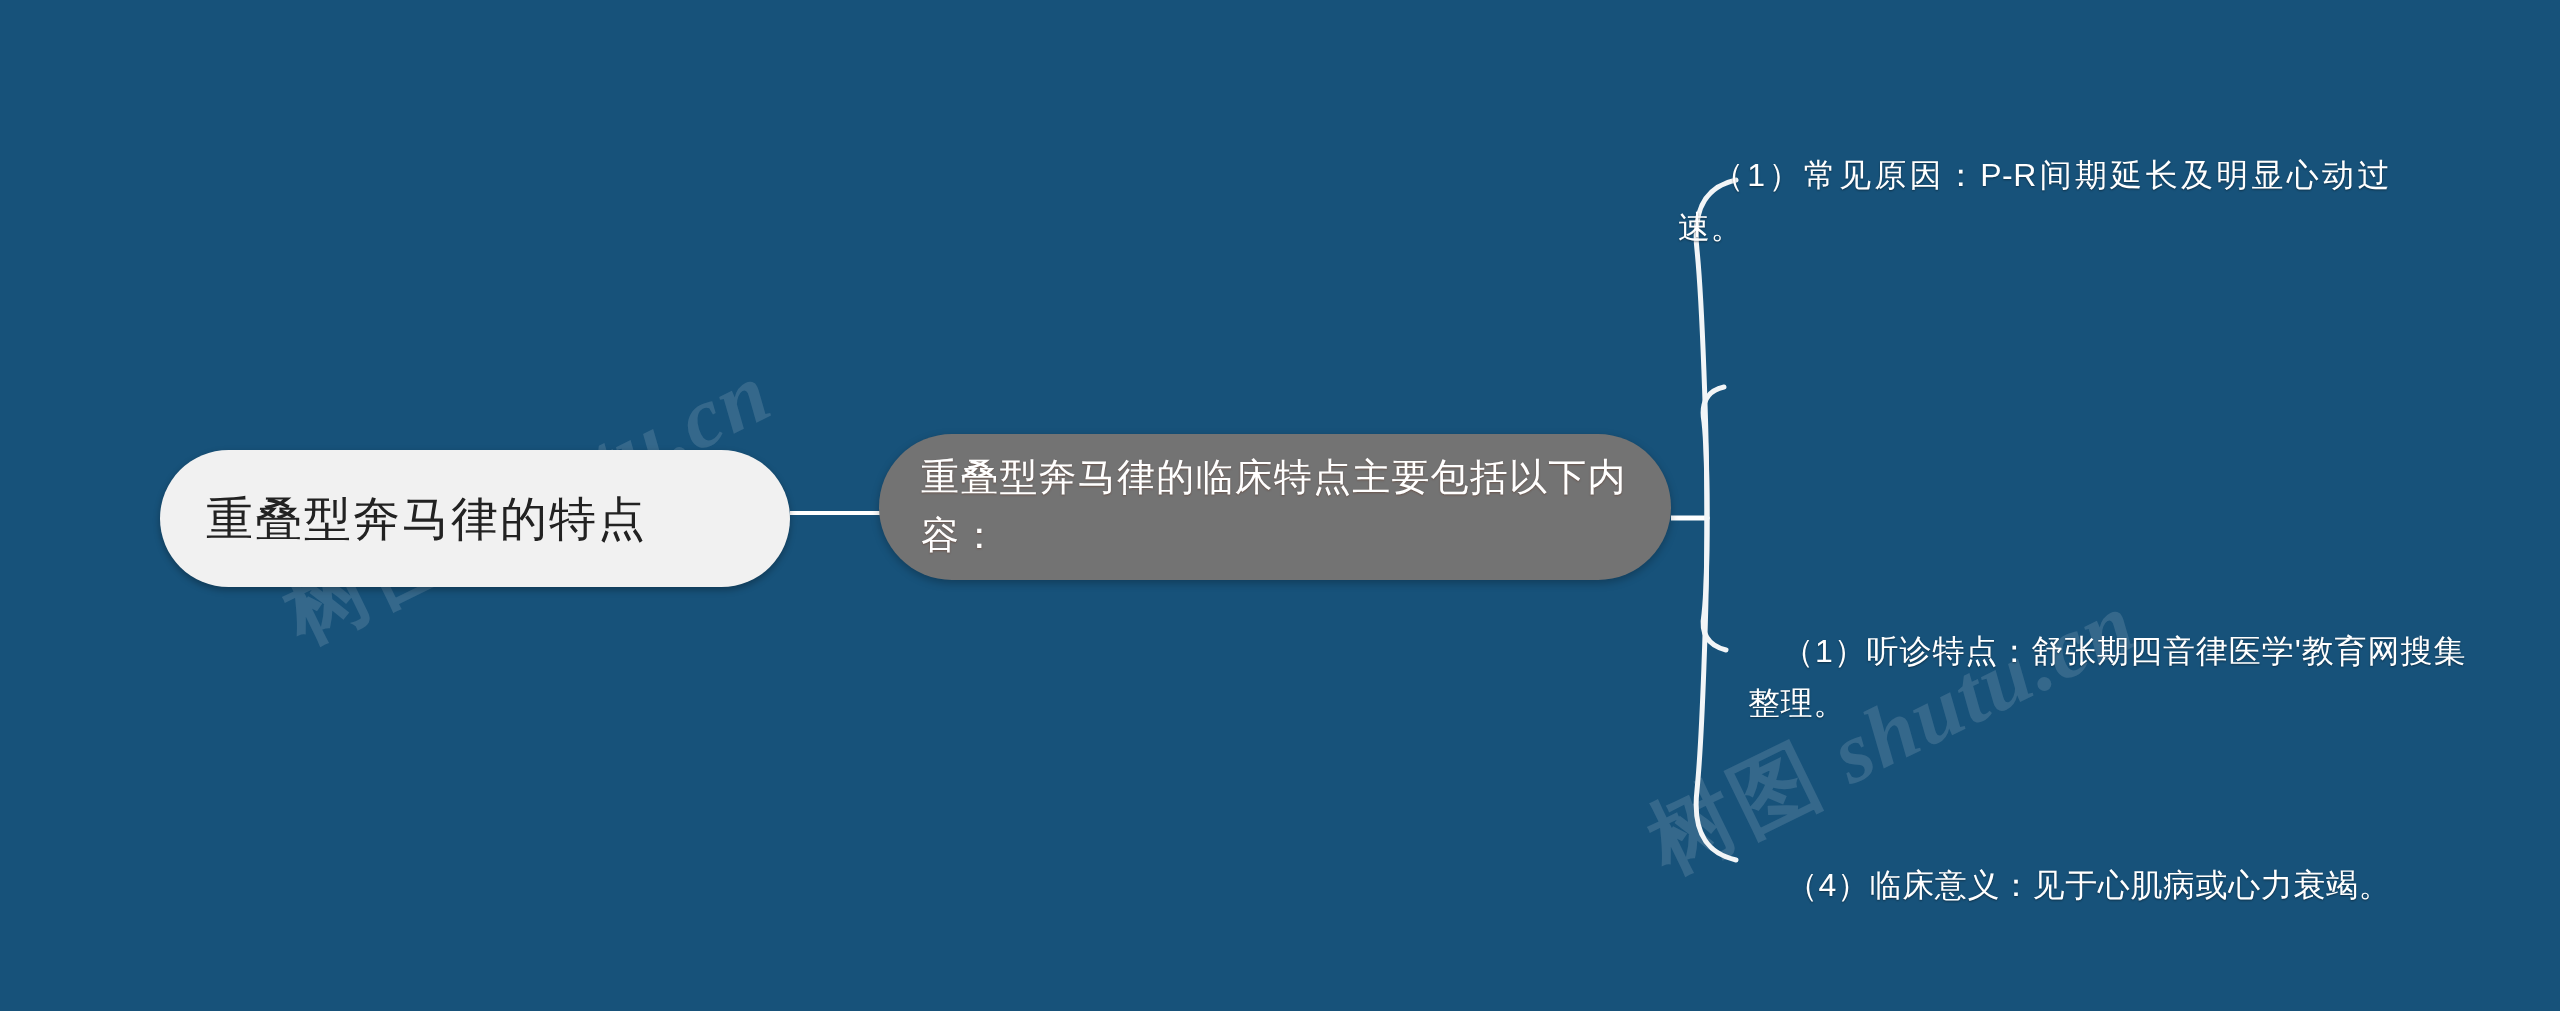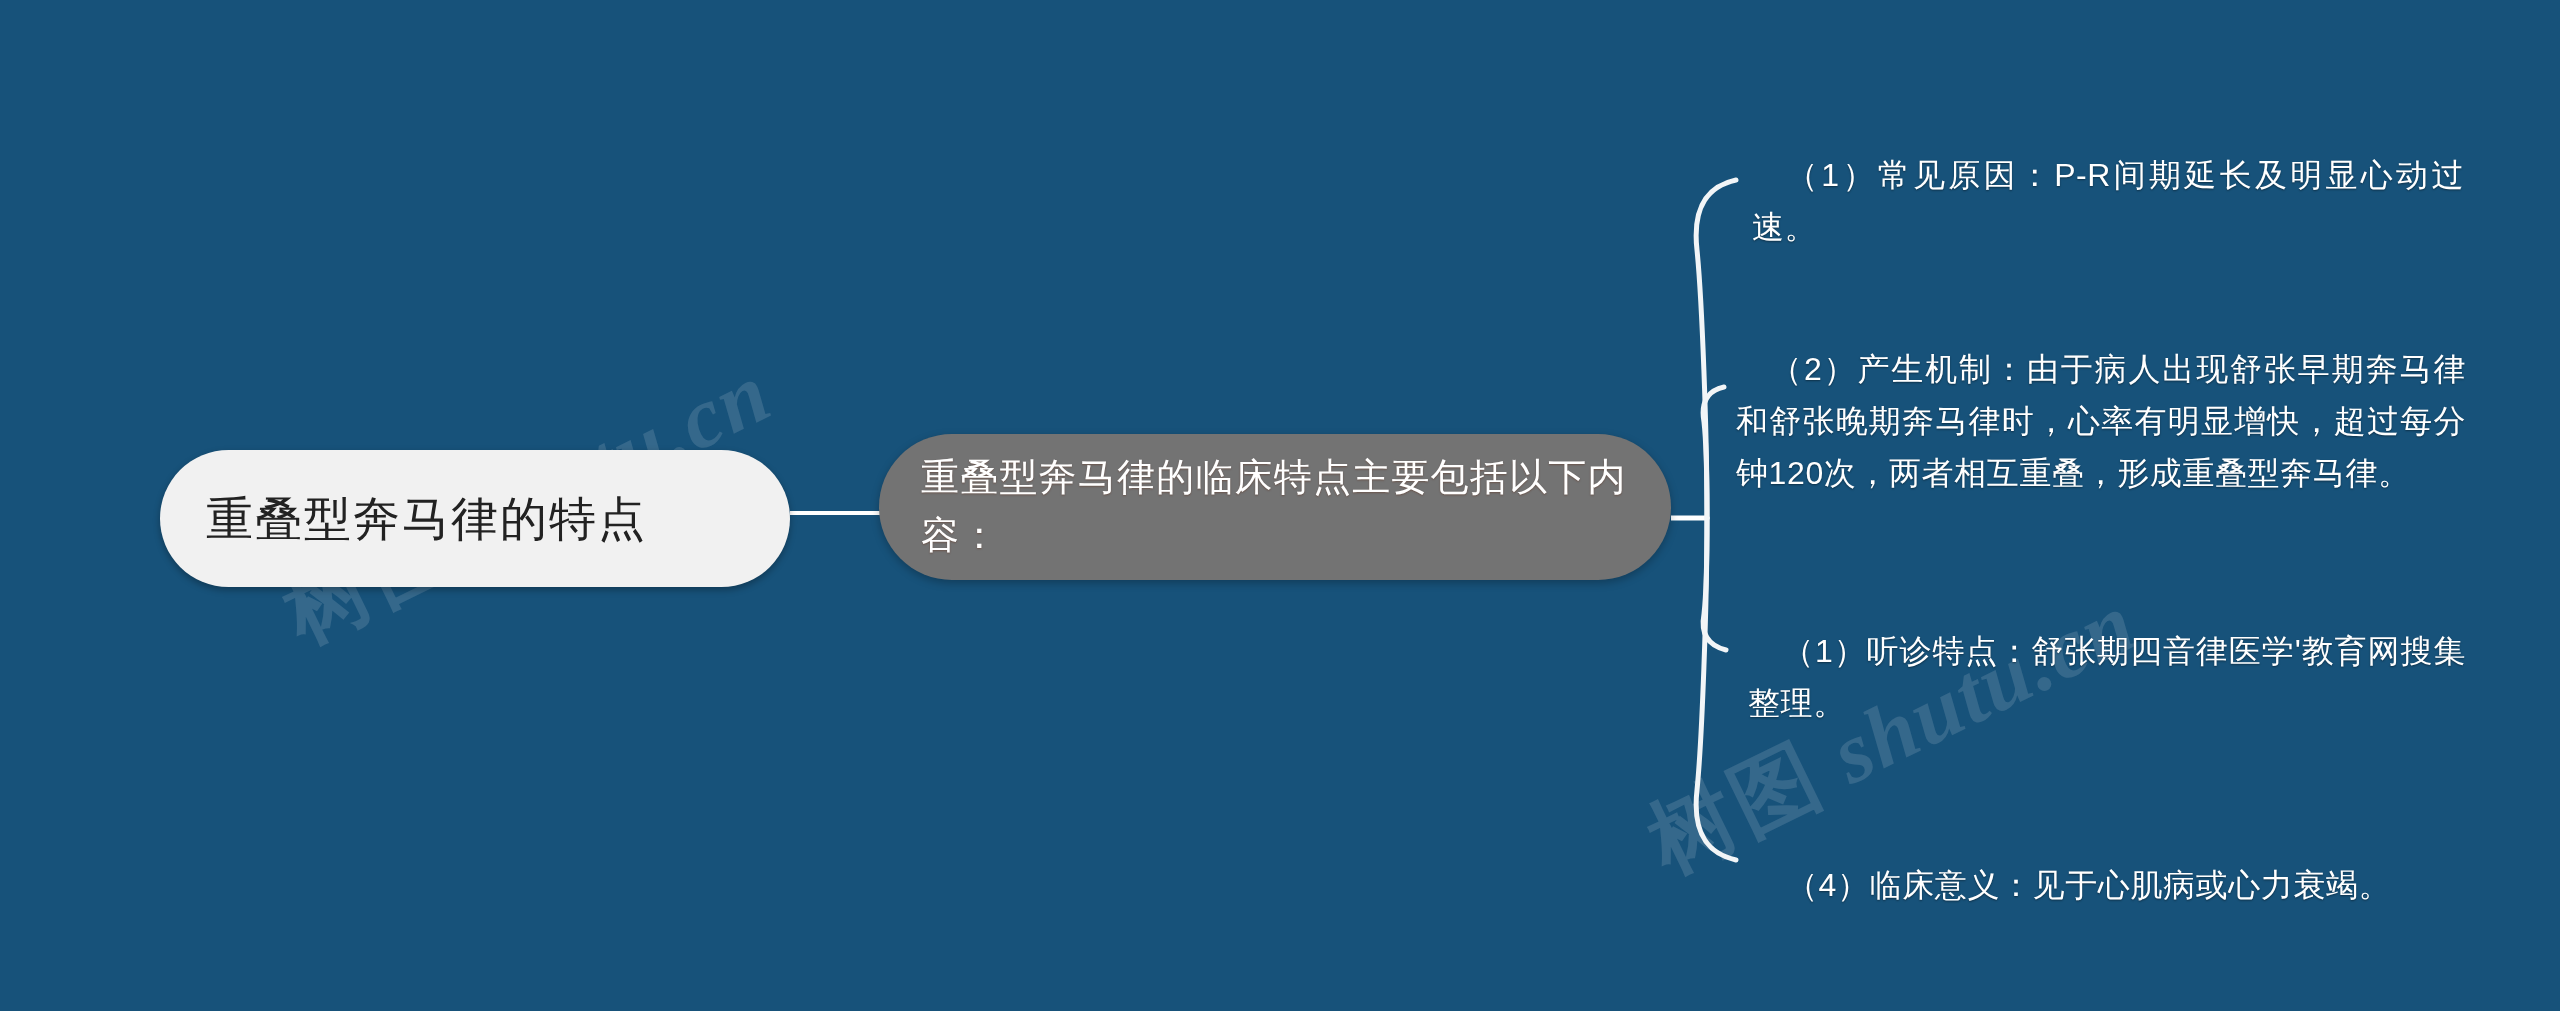--- a/index.html
+++ b/index.html
@@ -100,21 +100,21 @@
   .leaf {
     position: absolute;
     color: #ffffff;
     font-size: 32px;
     line-height: 1.62;
     letter-spacing: 0.6px;
     text-indent: 34px;
     text-shadow: 0 1px 2px rgba(0, 0, 0, 0.42);
     text-align: justify;
   }
-  #leaf-1 { left: 1752px; top: 150px;  width: 712px; }
+  #leaf-1 { left: 1678px; top: 150px;  width: 712px; }
   #leaf-2 { left: 1736px; top: 344px;  width: 730px; }
   #leaf-3 { left: 1748px; top: 626px;  width: 718px; }
   #leaf-4 { left: 1752px; top: 820px;  width: 718px; margin-top: 40px; }
 </style>
 </head>
 <body>
 
 <div id="canvas">
 
   <div class="watermark" id="watermark-left">
@@ -143,17 +143,16 @@
 
   <div class="node" id="root-node">
     <span class="node-text">重叠型奔马律的特点</span>
   </div>
 
   <div class="node" id="branch-node">
     <span class="node-text">重叠型奔马律的临床特点主要包括以下内容：</span>
   </div>
 
   <div class="leaf" id="leaf-1">（1）常见原因：P-R间期延长及明显心动过速。</div>
-  <div class="leaf" id="leaf-2">（2）产生机制：由于病人出现舒张早期奔马律和舒张晚期奔马律时，心率有明显增快，超过每分钟120次，两者相互重叠，形成重叠型奔马律。</div>
   <div class="leaf" id="leaf-3">（1）听诊特点：舒张期四音律医学'教育网搜集整理。</div>
   <div class="leaf" id="leaf-4">（4）临床意义：见于心肌病或心力衰竭。</div>
 
 </div>
 
 </body></html>

